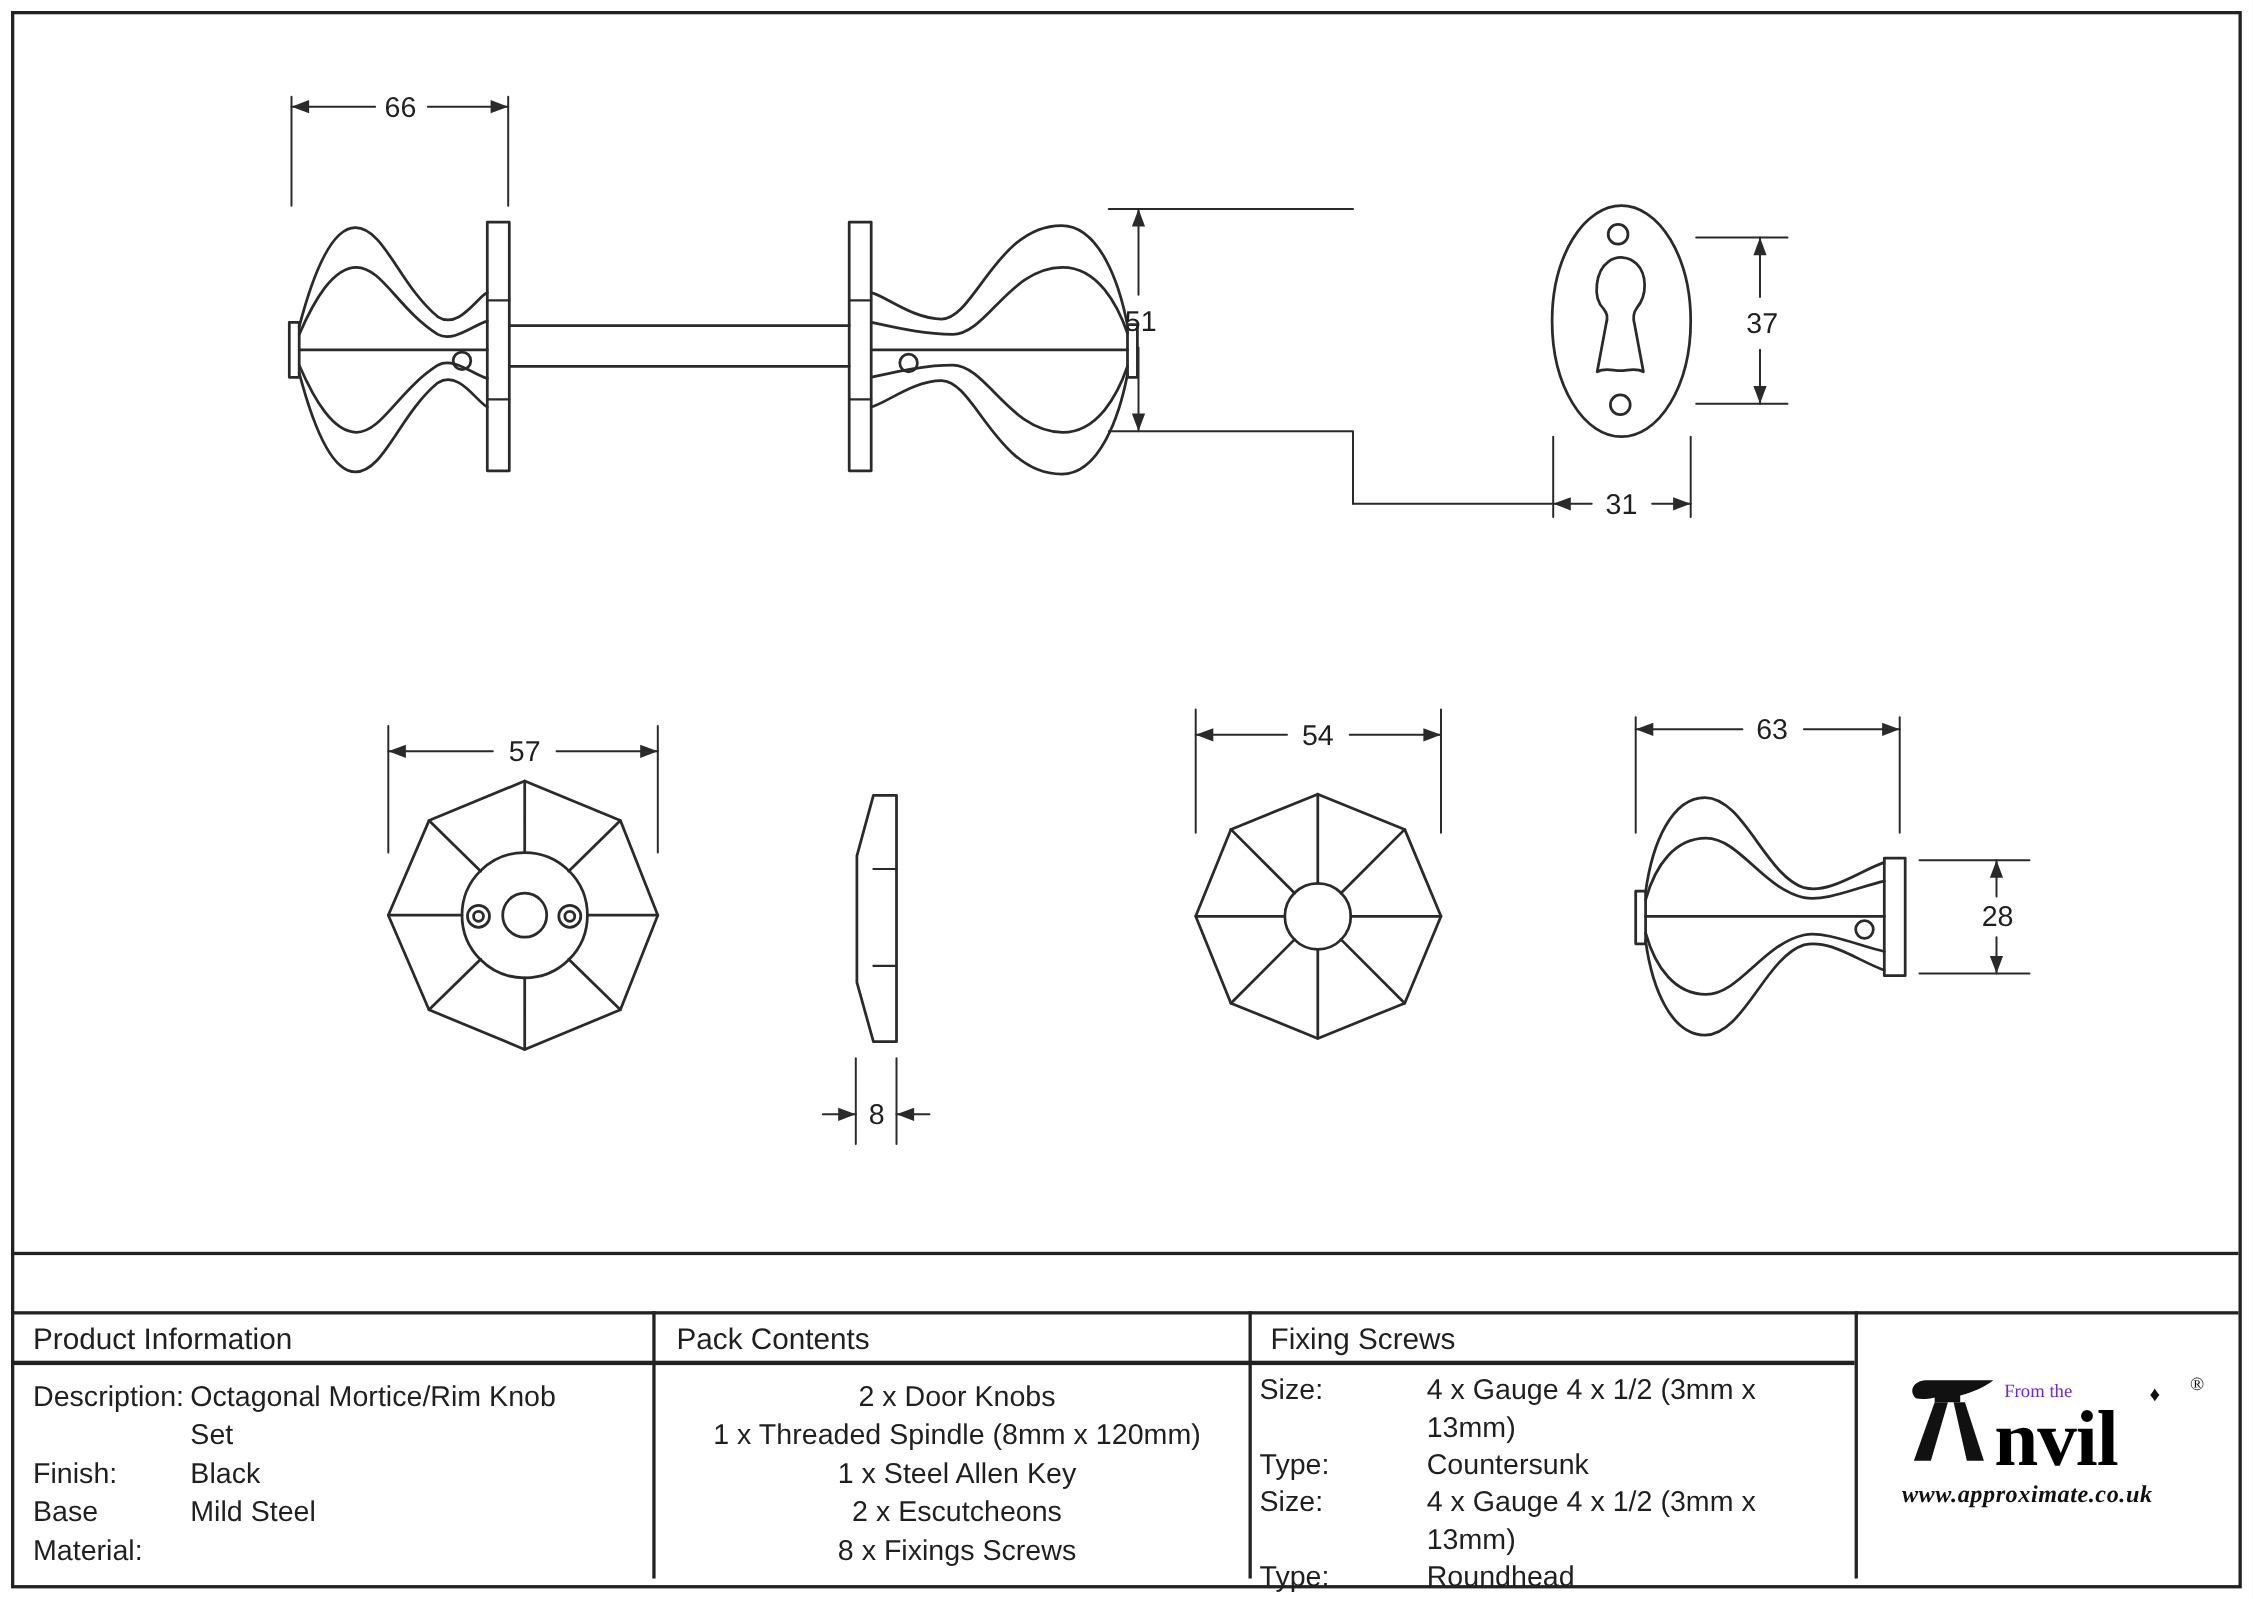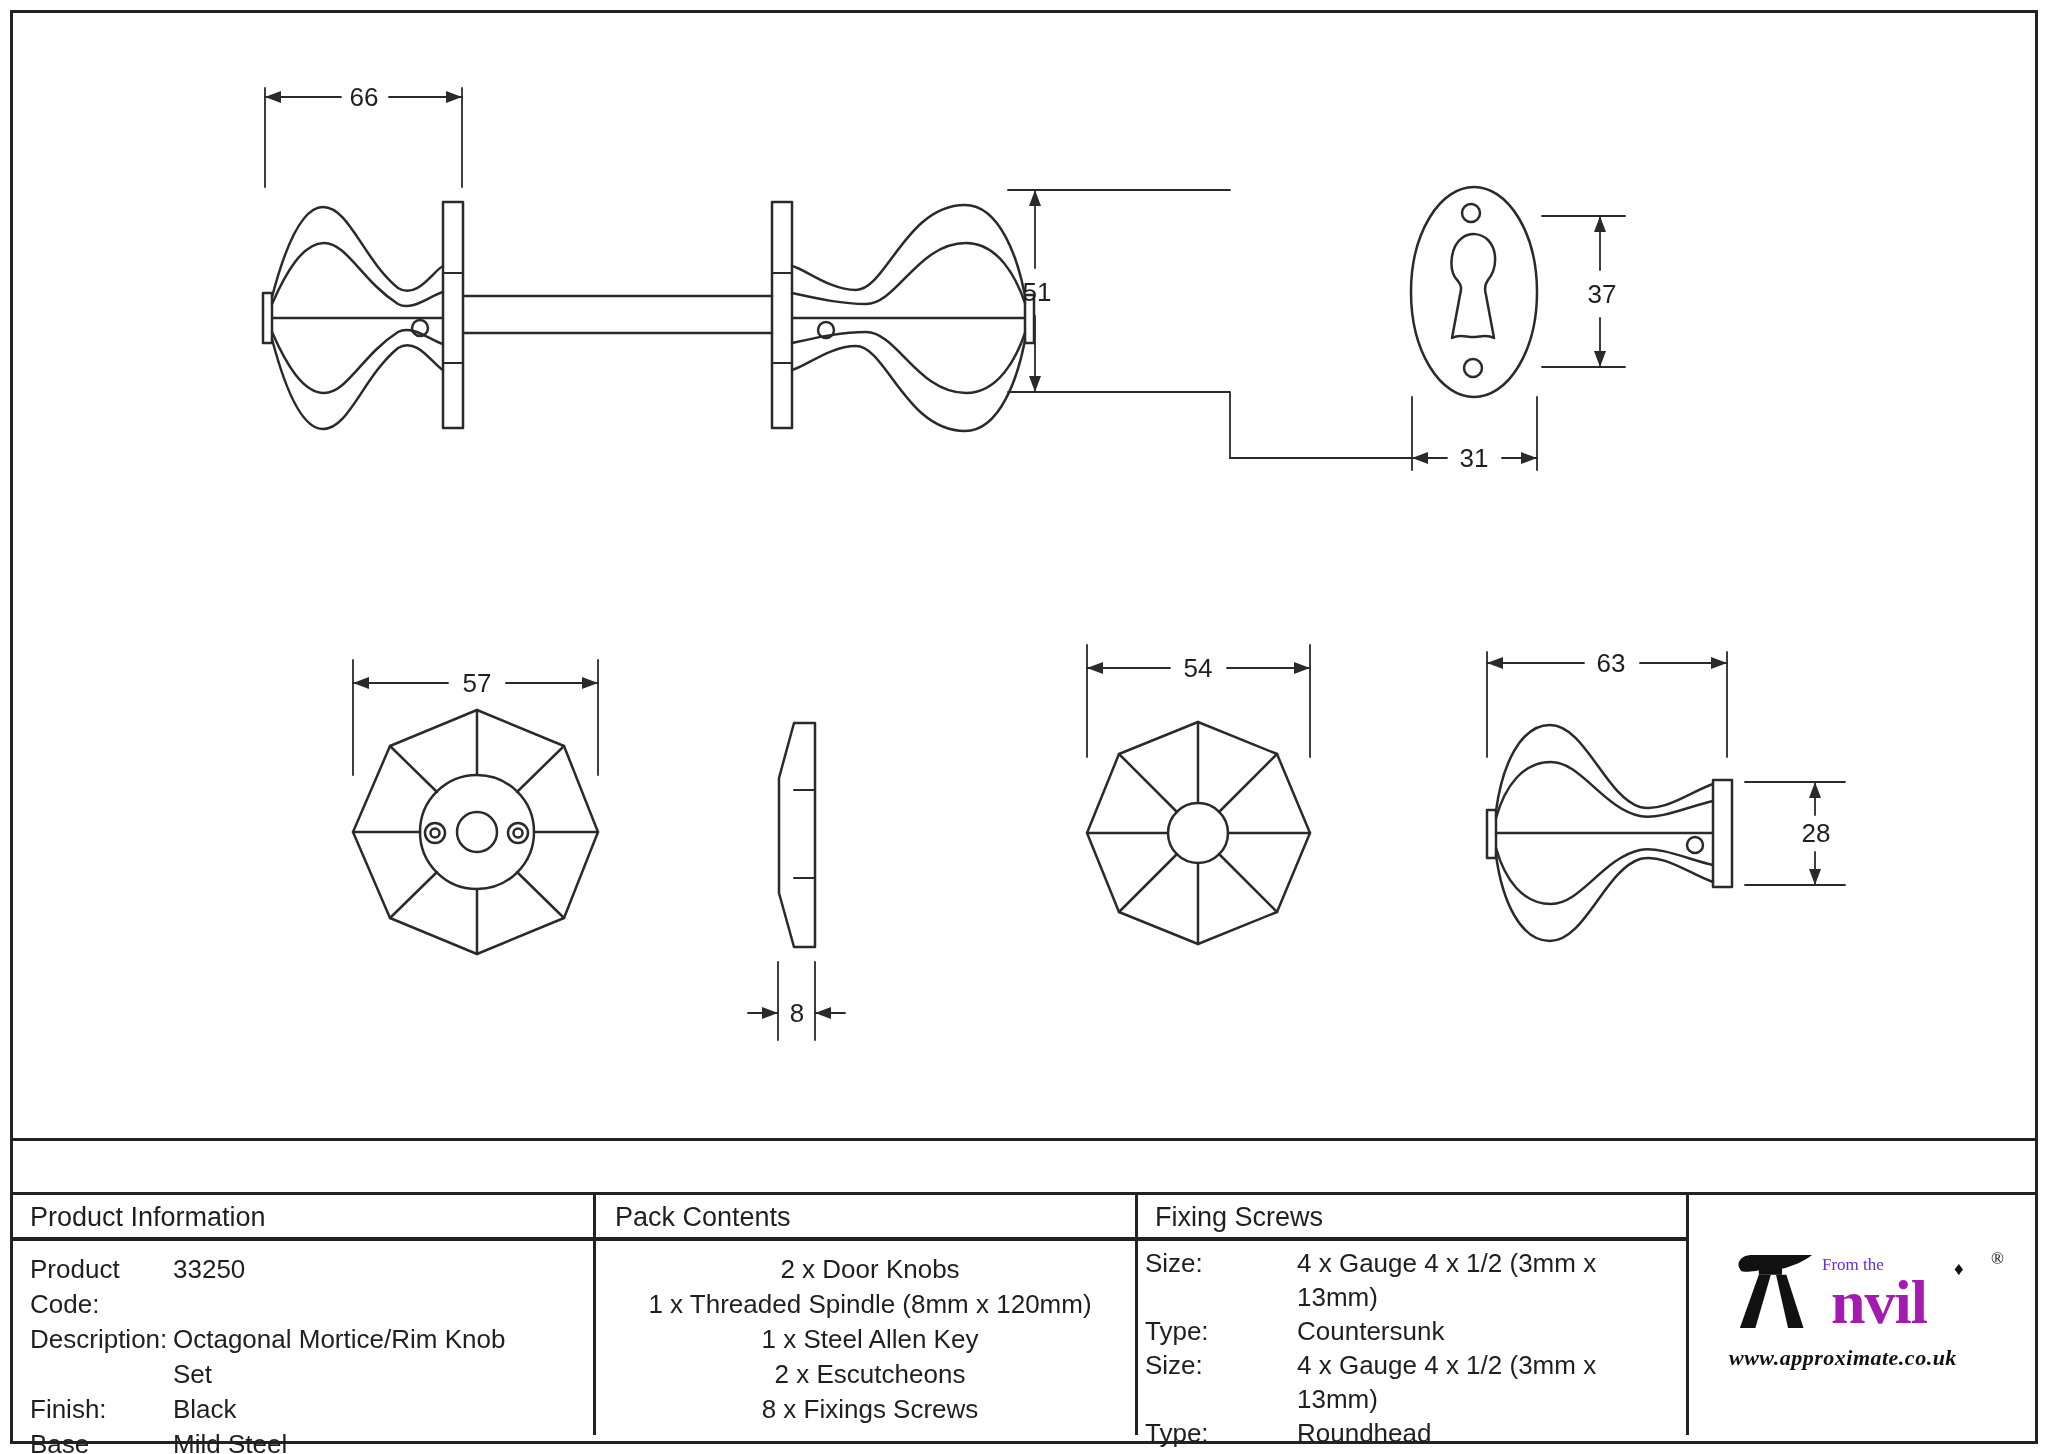--- a/index.html
+++ b/index.html
@@ -15,21 +15,21 @@
   .kv .v{width:345px;}
   .fs .kv{line-height:34px;}
   .fs .kv .k{flex:0 0 152px;}
   .fs .kv .v{width:370px;}
   .list-block{position:absolute;display:flex;flex-direction:column;font-size:26px;text-align:center;}
   .list-block div{line-height:35px;}
   .logo-cell{position:absolute;left:1689px;top:1195px;width:349px;height:246px;}
   .anvil-icon{position:absolute;left:44px;top:56px;}
   .from-the{position:absolute;left:133px;top:60px;font-family:"Liberation Serif",serif;font-size:17px;color:#6d28d9;}
   .diamond{position:absolute;left:265px;top:63px;font-size:19px;color:#111;}
-  .nvil{position:absolute;left:142px;top:72px;font-family:"Liberation Serif",serif;font-size:62px;font-weight:600;color:#a21caf;letter-spacing:-1px;}
+  .nvil{position:absolute;left:124px;top:72px;font-family:"Liberation Serif",serif;font-size:72px;font-weight:600;color:#000000;letter-spacing:-1px;}
   .reg{position:absolute;left:302px;top:54px;font-family:"Liberation Serif",serif;font-size:17px;color:#111;}
   .website{position:absolute;left:40px;top:150px;font-family:"Liberation Serif",serif;font-style:italic;font-weight:600;font-size:22px;color:#111;letter-spacing:0.5px;}
 </style>
 </head>
 <body>
 
 <div id="page">
   <div id="frame"></div>
 
   <svg width="2048" height="1140" viewBox="0 0 2048 1140" style="position:absolute;left:0;top:0;" fill="none" stroke="#2a2a2a" stroke-width="2.5" stroke-linecap="round" stroke-linejoin="round">
@@ -178,24 +178,20 @@
   <div class="vline" style="left:1135px;top:1192px;width:3px;height:243px;"></div>
   <div class="vline" style="left:1686px;top:1192px;width:3px;height:243px;"></div>
 
 
   <div class="col-header" style="left:30px;">Product Information</div>
   <div class="col-header" style="left:615px;">Pack Contents</div>
   <div class="col-header" style="left:1155px;">Fixing Screws</div>
 
   <div class="kv-block" style="left:30px;top:1252px;width:545px;">
     <div class="kv">
-      <div class="k">Product Code:</div>
-      <div class="v">33250</div>
-    </div>
-    <div class="kv">
       <div class="k">Description:</div>
       <div class="v">Octagonal Mortice/Rim Knob Set</div>
     </div>
     <div class="kv">
       <div class="k">Finish:</div>
       <div class="v">Black</div>
     </div>
     <div class="kv">
       <div class="k">Base Material:</div>
       <div class="v">Mild Steel</div>

